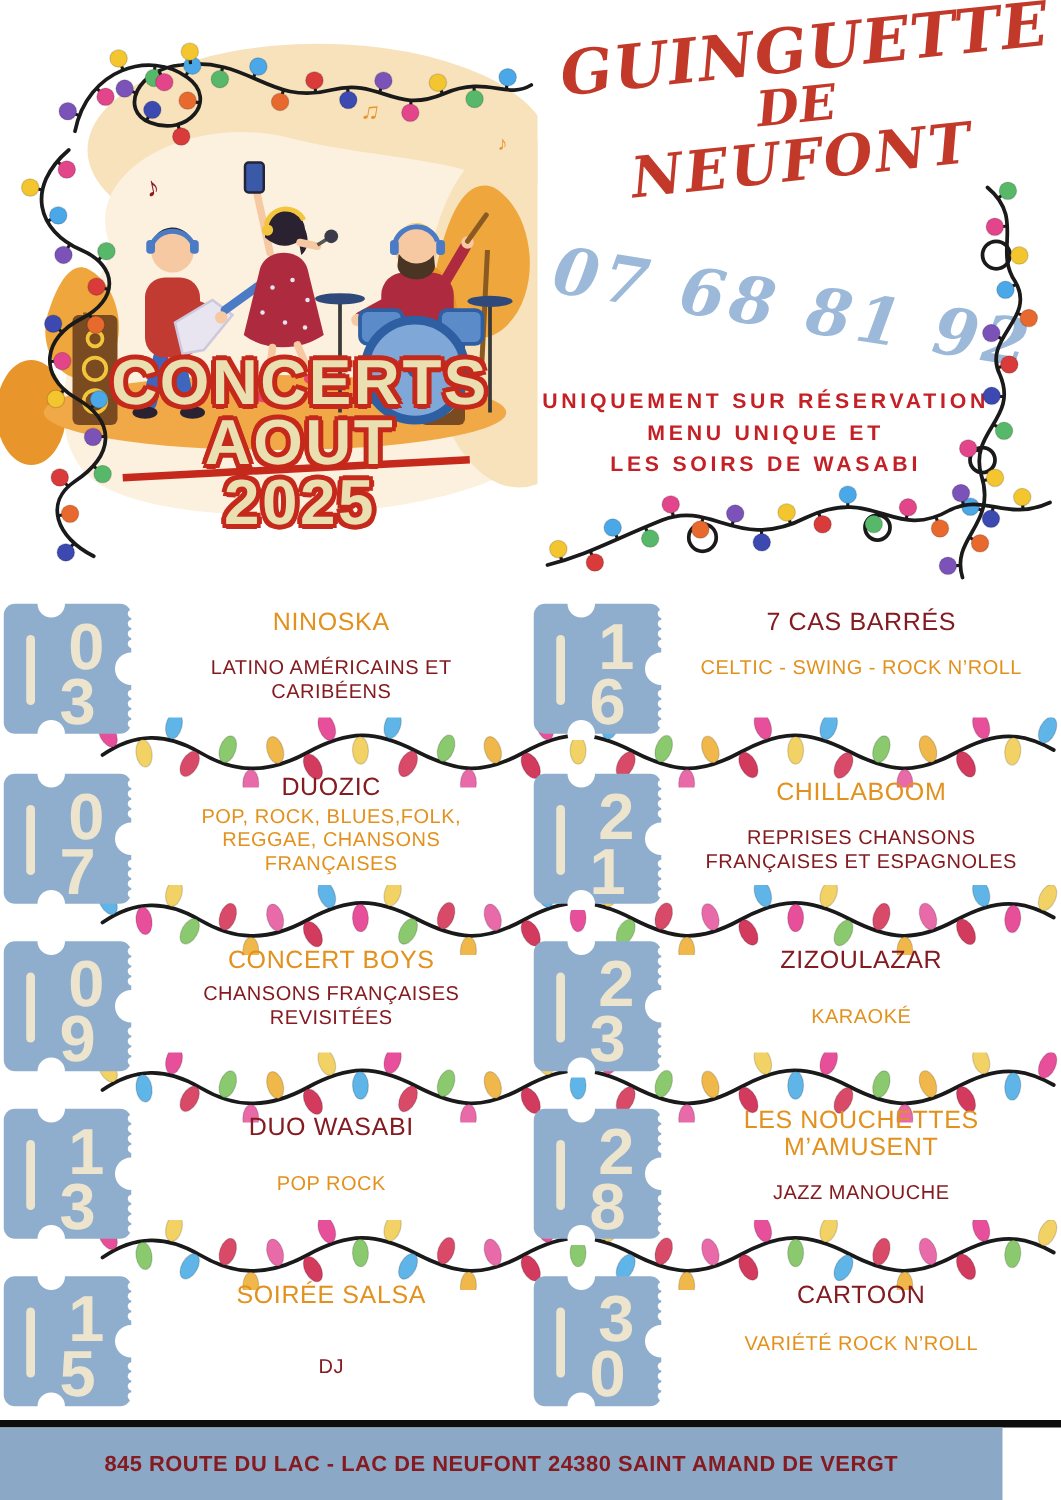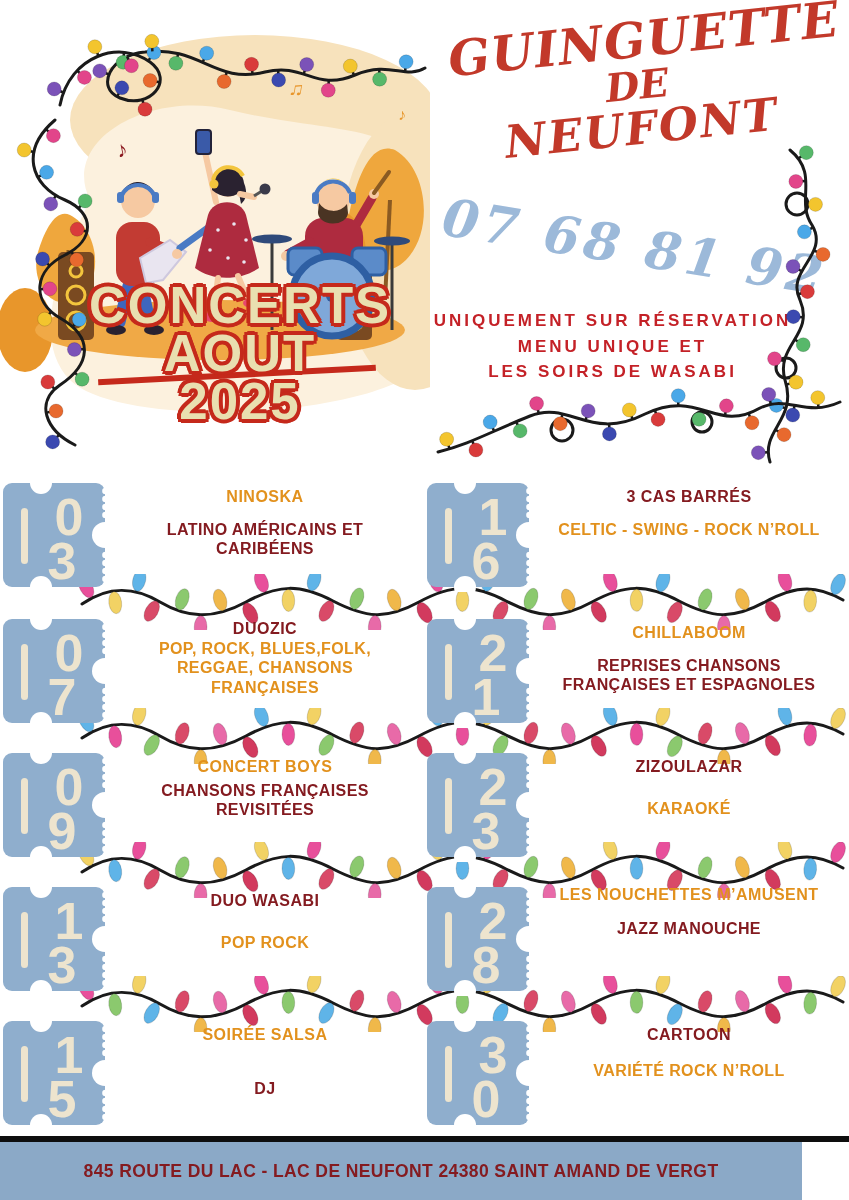--- a/index.html
+++ b/index.html
@@ -38,22 +38,22 @@
   }
   .redline{position:absolute;left:98px;top:372px;width:278px;height:6px;z-index:2;
     background:var(--title-red,#C5291B);transform:rotate(-3deg);}
   .illus{position:absolute;left:0;top:0;z-index:1;}
   .lights-right{position:absolute;left:700px;top:140px;z-index:1;}
   .lights-swirl{position:absolute;left:430px;top:372px;z-index:1;}
   
   .cell{position:absolute;width:425px;height:134px;z-index:2;}
   .cell .ticket{position:absolute;left:1px;top:0;}
   .cell .txt{position:absolute;left:112px;top:10px;width:306px;text-align:center;}
-  .name{font-weight:700;font-size:16px;letter-spacing:.5px;line-height:1.08;margin:0 auto 15px;max-width:300px;}
-  .genre{font-weight:700;font-size:16px;letter-spacing:.4px;line-height:1.2;margin:0 auto;max-width:262px;}
+  .name{font-weight:400;font-size:20px;letter-spacing:.5px;line-height:1.08;margin:0 auto 15px;max-width:300px;}
+  .genre{font-weight:400;font-size:16px;letter-spacing:.4px;line-height:1.2;margin:0 auto;max-width:262px;}
   .genre.narrow{max-width:225px;}
   .name.orange,.genre.orange{color:var(--accent-orange,#E2911D);}
   .name.dark,.genre.dark{color:var(--dark-red,#841B20);}
   .tdigit{font-family:"Liberation Sans",sans-serif;font-weight:800;font-size:52px;
     fill:var(--ticket-cream,#EDE4CE);text-anchor:middle;}
   .divider{position:absolute;left:78px;z-index:1;}
   .wirepath{fill:none;stroke:#1a1a1a;stroke-width:3;stroke-linecap:round;}
   .wireloop{fill:none;stroke:#1a1a1a;stroke-width:3;}
   
   .footer-line{position:absolute;left:0;top:1136px;width:849px;height:6px;background:#0e0e0e;}
@@ -369,21 +369,21 @@
     </div>
   </div>
 
   <div class="cell" style="top:478px;left:424px">
     <svg class="ticket" width="112" height="114" viewBox="0 0 112 114">
       <use href="#ticket-shape"></use>
       <text class="tdigit" x="68" y="57">1</text>
       <text class="tdigit" x="61" y="101">6</text>
     </svg>
     <div class="txt">
-      <div class="name dark">3 CAS BARRÉS</div>
+      <div class="name dark">7 CAS BARRÉS</div>
       <div class="genre orange">CELTIC - SWING - ROCK N’ROLL</div>
     </div>
   </div>
 
   <div class="cell" style="top:614px;left:0">
     <svg class="ticket" width="112" height="114" viewBox="0 0 112 114">
       <use href="#ticket-shape"></use>
       <text class="tdigit" x="68" y="57">0</text>
       <text class="tdigit" x="61" y="101">7</text>
     </svg>

